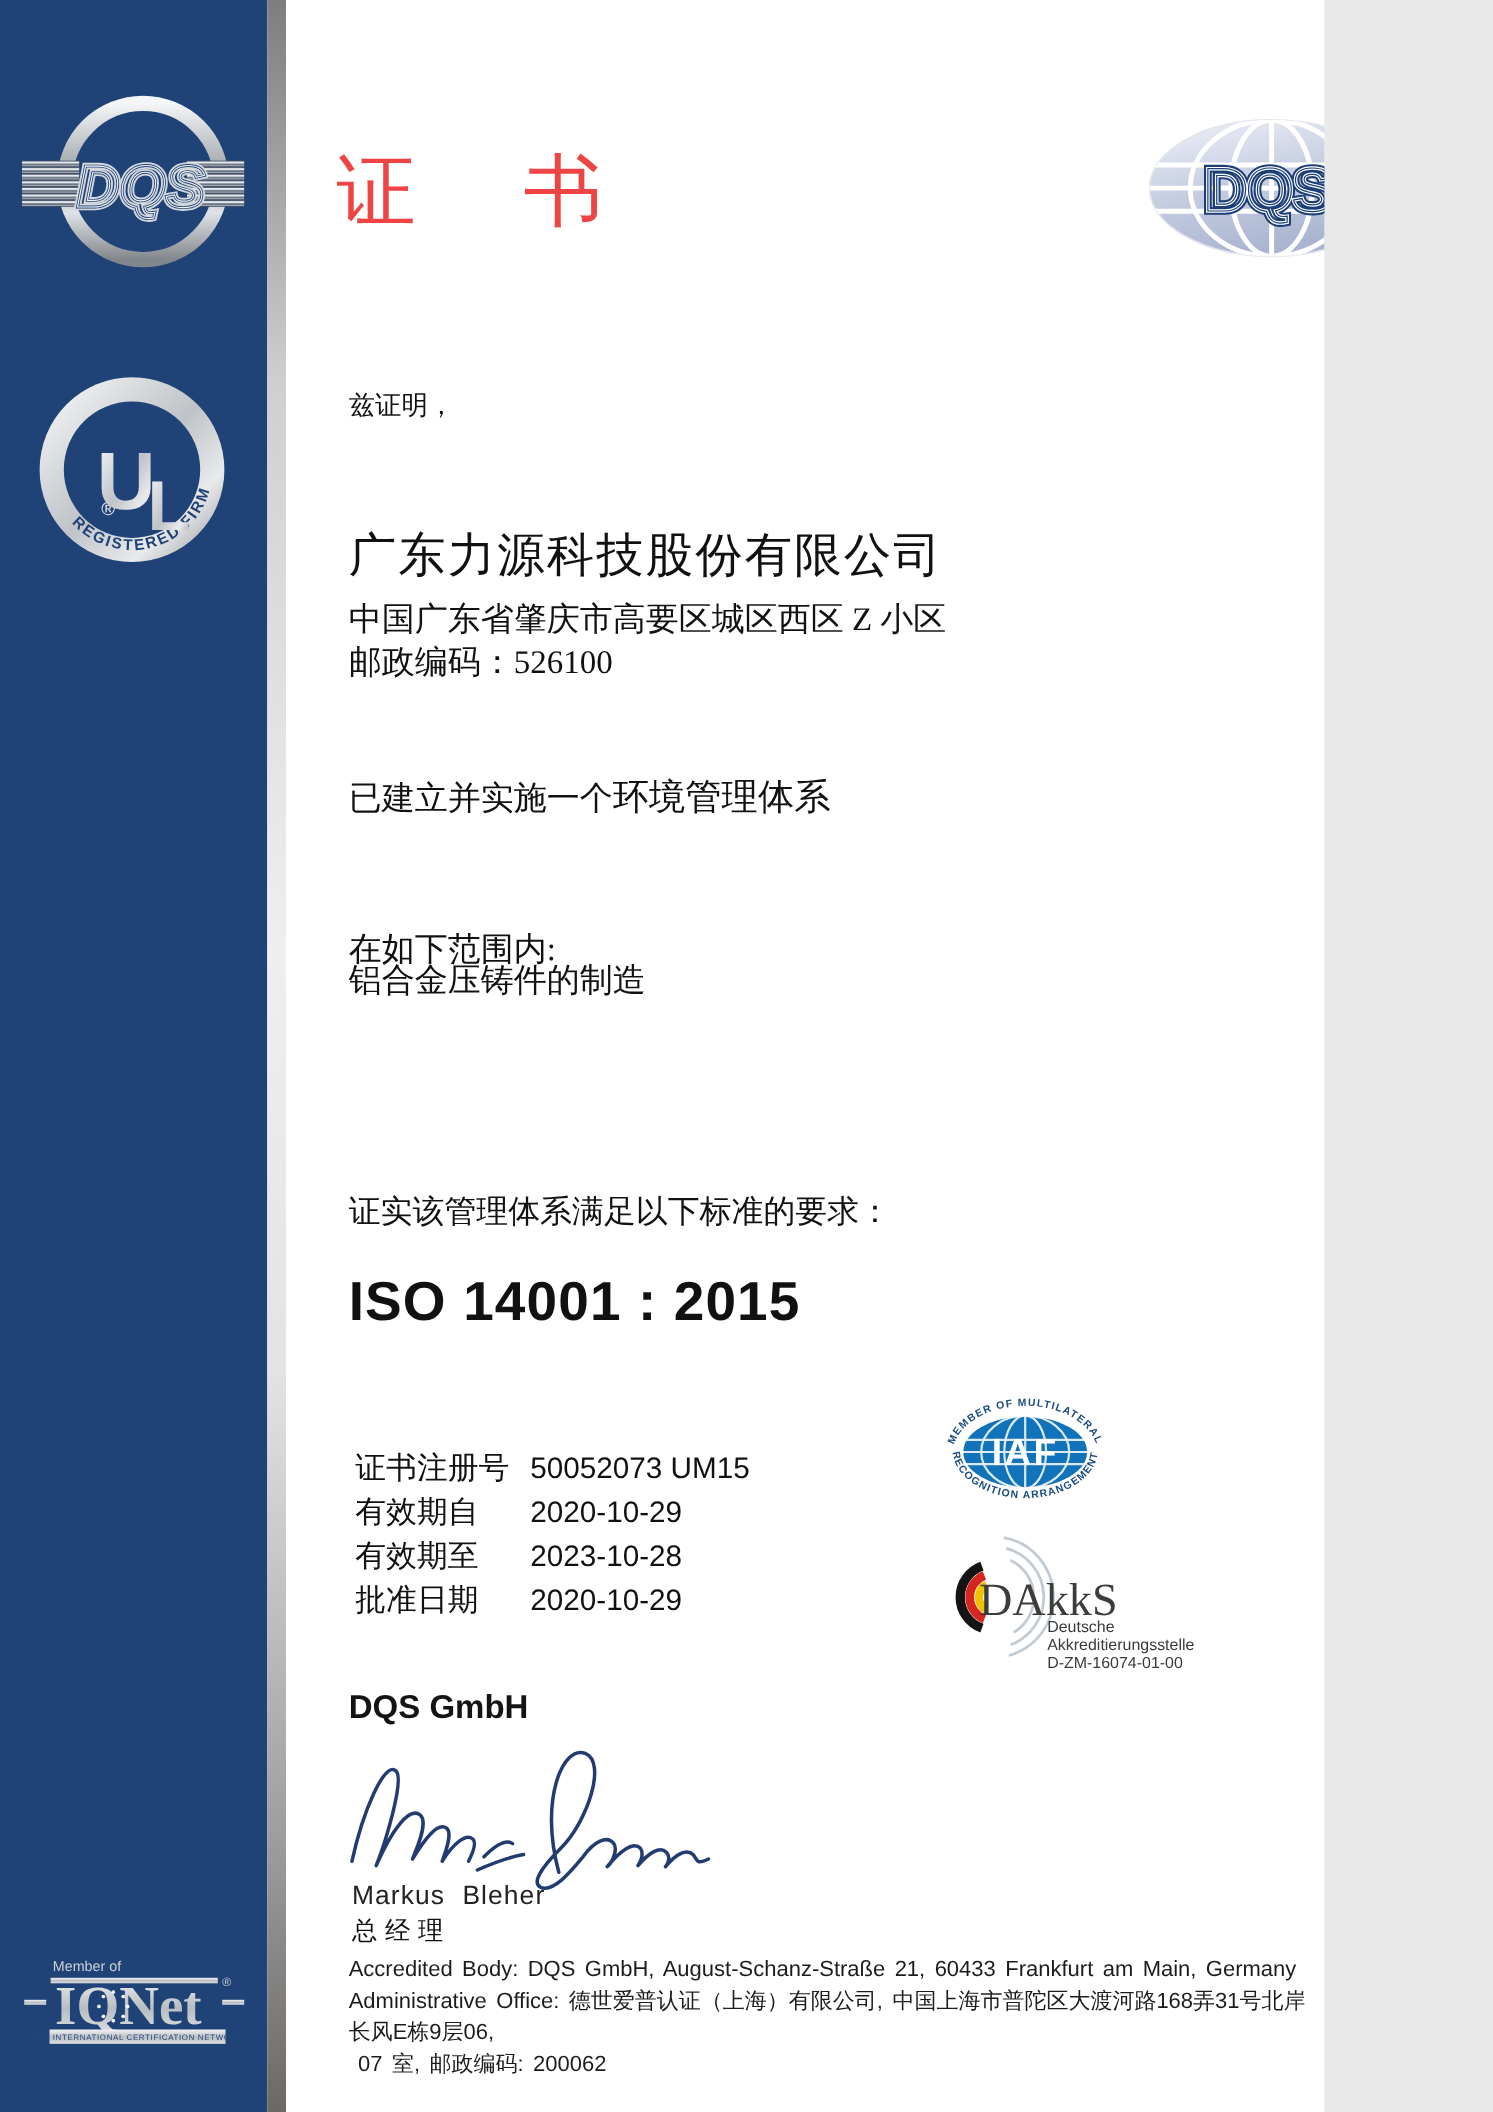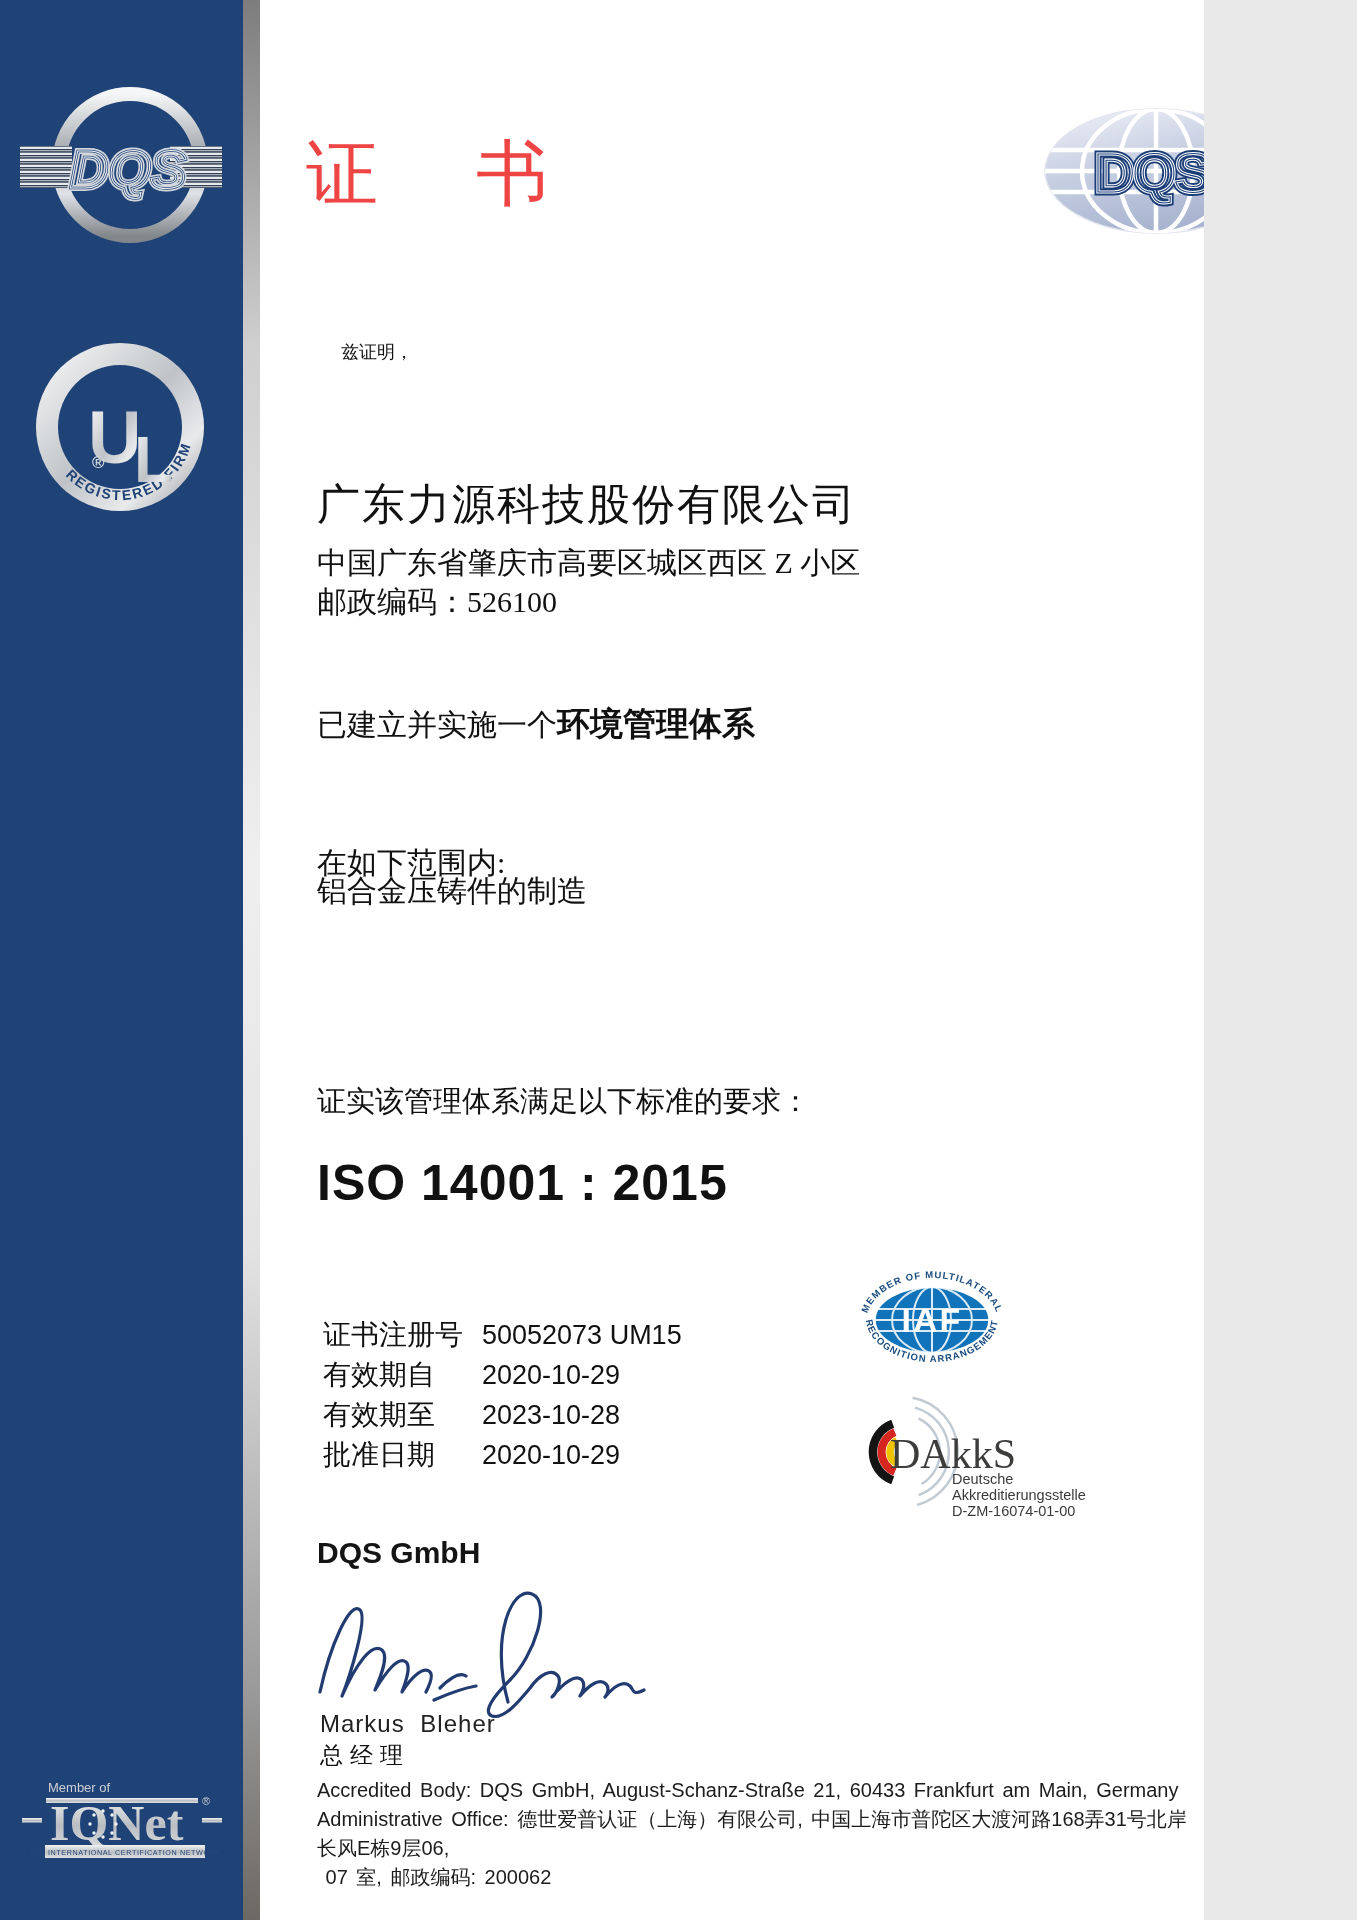--- a/index.html
+++ b/index.html
@@ -7,26 +7,26 @@
   .serif{font-family:"Liberation Serif","DejaVu Serif",serif;}
   #page{position:relative;width:1204px;height:1920px;background:#ffffff;overflow:hidden;
         font-family:"Liberation Serif","DejaVu Serif",serif;color:#111;}
   
   #sidebar{position:absolute;left:0;top:0;width:243px;height:1920px;background:#1f4277;}
   #edge-strip{position:absolute;left:243px;top:0;width:17px;height:1920px;
     background:linear-gradient(#7d7d7d 0%,#cfcfcf 18%,#efefef 45%,#e3e3e3 65%,#9a9a9a 88%,#6c6864 100%);}
   .abs{position:absolute;}
   
   .title{left:306px;top:126px;font-size:72px;letter-spacing:40px;color:#ef4444;}
-  .attest{left:317px;top:340px;font-size:18px;margin-left:24px;}
+  .attest{left:317px;top:352px;font-size:24px;}
   .company-name{left:317px;top:476px;font-size:43px;letter-spacing:2px;}
   .addr{left:317px;top:543px;font-size:30px;}
   .postal{left:317px;top:582px;font-size:30px;}
   .statement{left:317px;top:702px;font-size:30px;}
-  .statement .sys{font-weight:bold;font-size:33px;margin-top:32px;}
+  .statement .sys{font-weight:normal;font-size:33px;margin-top:32px;}
   .scope-label{left:317px;top:843px;font-size:30px;}
   .scope-value{left:317px;top:871px;font-size:30px;}
   .audit1{left:317px;top:1046px;font-size:29px;}
   .audit2{left:317px;top:1082px;font-size:29px;}
   .iso{left:317px;top:1154px;font-size:50px;font-weight:bold;letter-spacing:1px;}
   .detail-row{left:323px;height:40px;font-size:28px;}
   .detail-row .lab{display:inline-block;width:152px;font-size:28px;}
   .detail-row .val{font-size:27px;}
   .issuer{left:317px;top:1536px;font-size:30px;font-weight:bold;color:#141414;}
   .signer-name{left:320px;top:1710px;font-size:24px;letter-spacing:1px;word-spacing:8px;color:#222;text-align:center;}

